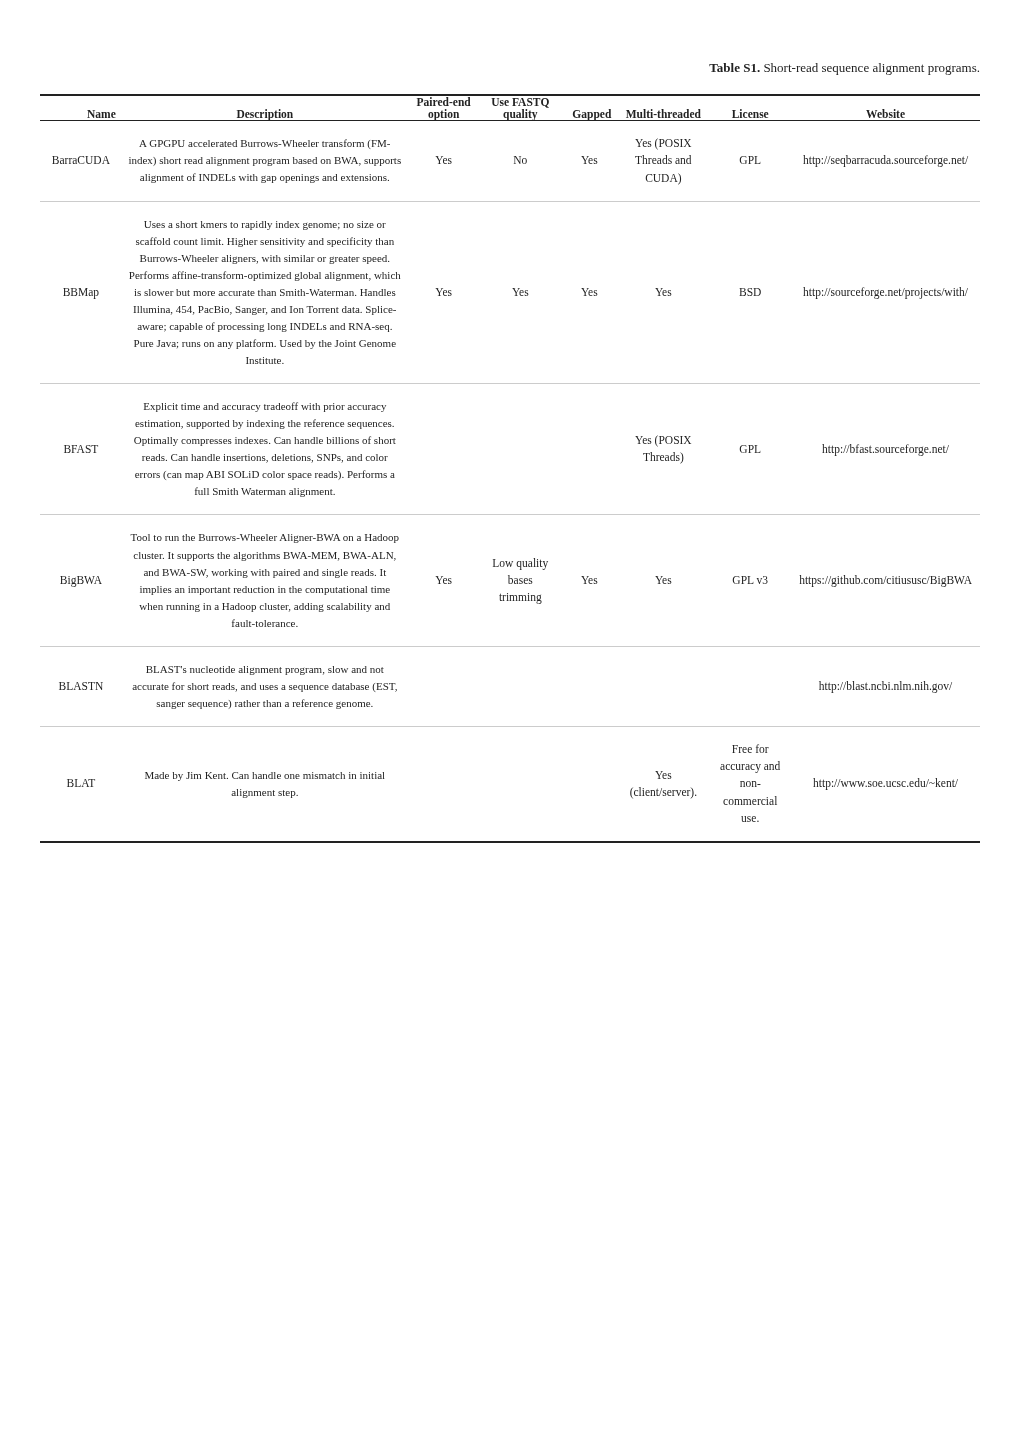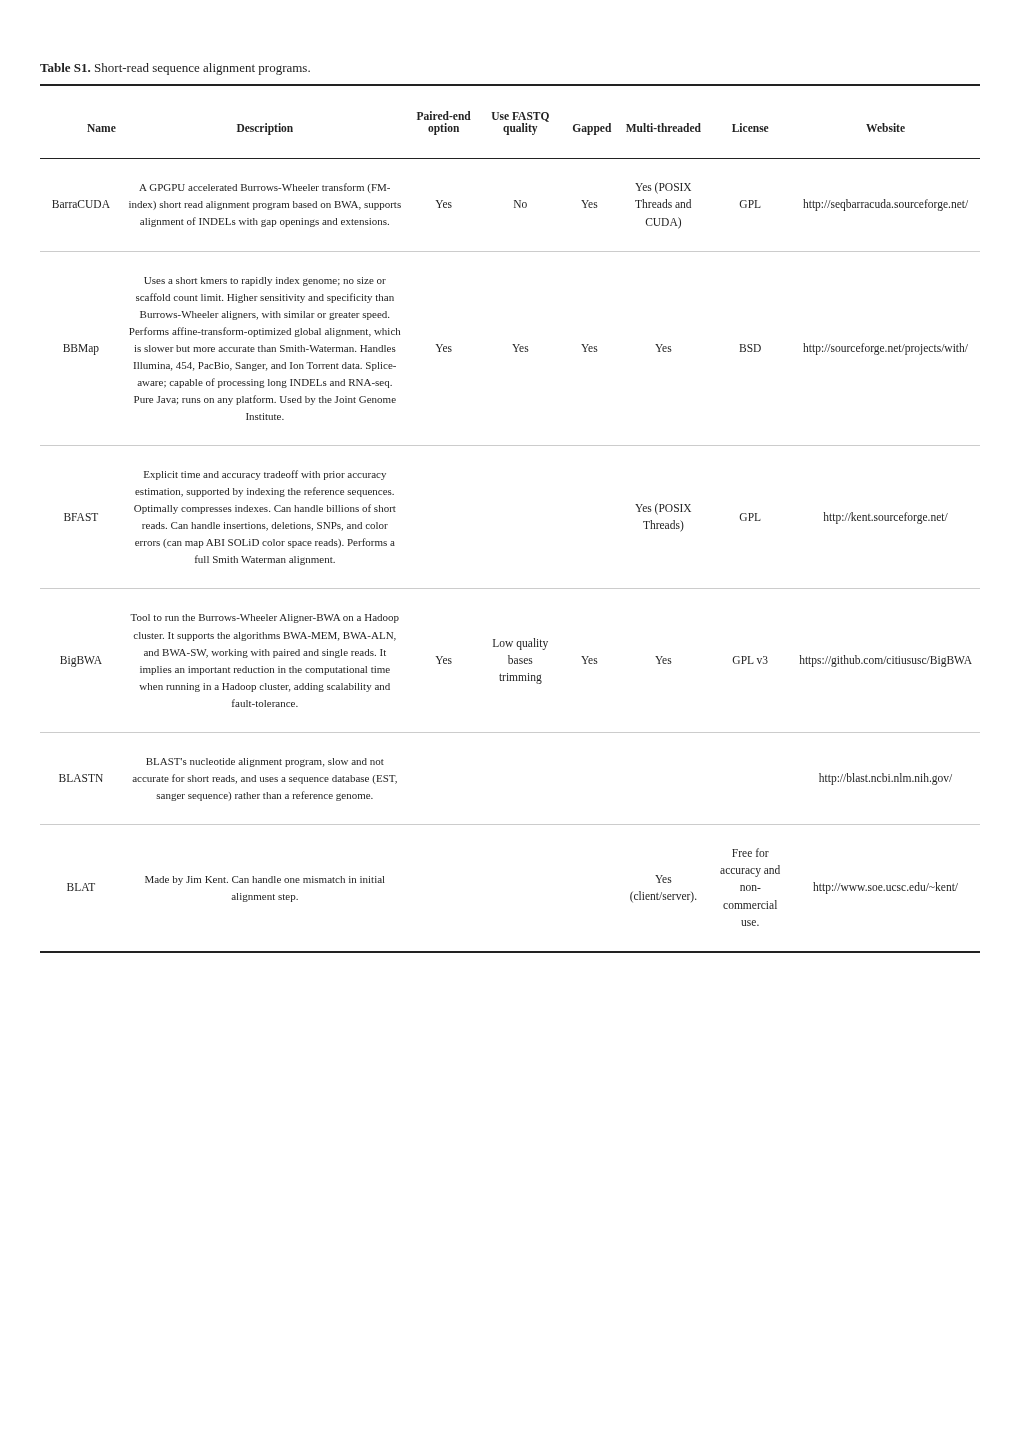--- a/index.html
+++ b/index.html
@@ -4,53 +4,53 @@
   <style>
     * { box-sizing: border-box; margin: 0; padding: 0; }
     body {
       background: #fff;
       font-family: 'Times New Roman', Times, serif;
       font-size: 12px;
       color: #222;
       padding: 60px 40px;
     }
     .page-title {
-      text-align: left;
-      margin-bottom: 8px;
+      text-align: right;
+      margin-bottom: 18px;
       font-size: 13px;
     }
     .page-title strong {
       font-weight: bold;
     }
     table {
       width: 100%;
       border-collapse: collapse;
       border-top: 2px solid #222;
     }
     thead tr {
       border-bottom: 1px solid #222;
     }
     thead th {
-      padding: 24px 6px;
+      padding: 0 6px;
       font-weight: bold;
       font-size: 11.5px;
       text-align: center;
       vertical-align: bottom;
     }
     thead th.left {
       text-align: left;
     }
     tbody tr {
       border-bottom: 1px solid #ccc;
     }
     tbody tr:last-child {
       border-bottom: 2px solid #222;
     }
     tbody td {
-      padding: 20px 6px;
+      padding: 14px 6px;
       vertical-align: middle;
       text-align: center;
       font-size: 11.5px;
       line-height: 1.5;
     }
     tbody td.name-col {
       font-weight: normal;
       text-align: center;
       white-space: nowrap;
       margin-top: 28px;
@@ -111,21 +111,21 @@
         <td>http://sourceforge.net/projects/with/</td>
       </tr>
       <tr>
         <td class="name-col">BFAST</td>
         <td class="desc-col">Explicit time and accuracy tradeoff with prior accuracy estimation, supported by indexing the reference sequences. Optimally compresses indexes. Can handle billions of short reads. Can handle insertions, deletions, SNPs, and color errors (can map ABI SOLiD color space reads). Performs a full Smith Waterman alignment.</td>
         <td></td>
         <td></td>
         <td></td>
         <td>Yes (POSIX Threads)</td>
         <td>GPL</td>
-        <td>http://kent.sourceforge.net/</td>
+        <td>http://bfast.sourceforge.net/</td>
       </tr>
       <tr>
         <td class="name-col">BigBWA</td>
         <td class="desc-col">Tool to run the Burrows-Wheeler Aligner-BWA on a Hadoop cluster. It supports the algorithms BWA-MEM, BWA-ALN, and BWA-SW, working with paired and single reads. It implies an important reduction in the computational time when running in a Hadoop cluster, adding scalability and fault-tolerance.</td>
         <td>Yes</td>
         <td>Low quality bases trimming</td>
         <td>Yes</td>
         <td>Yes</td>
         <td>GPL v3</td>
         <td>https://github.com/citiususc/BigBWA</td>

